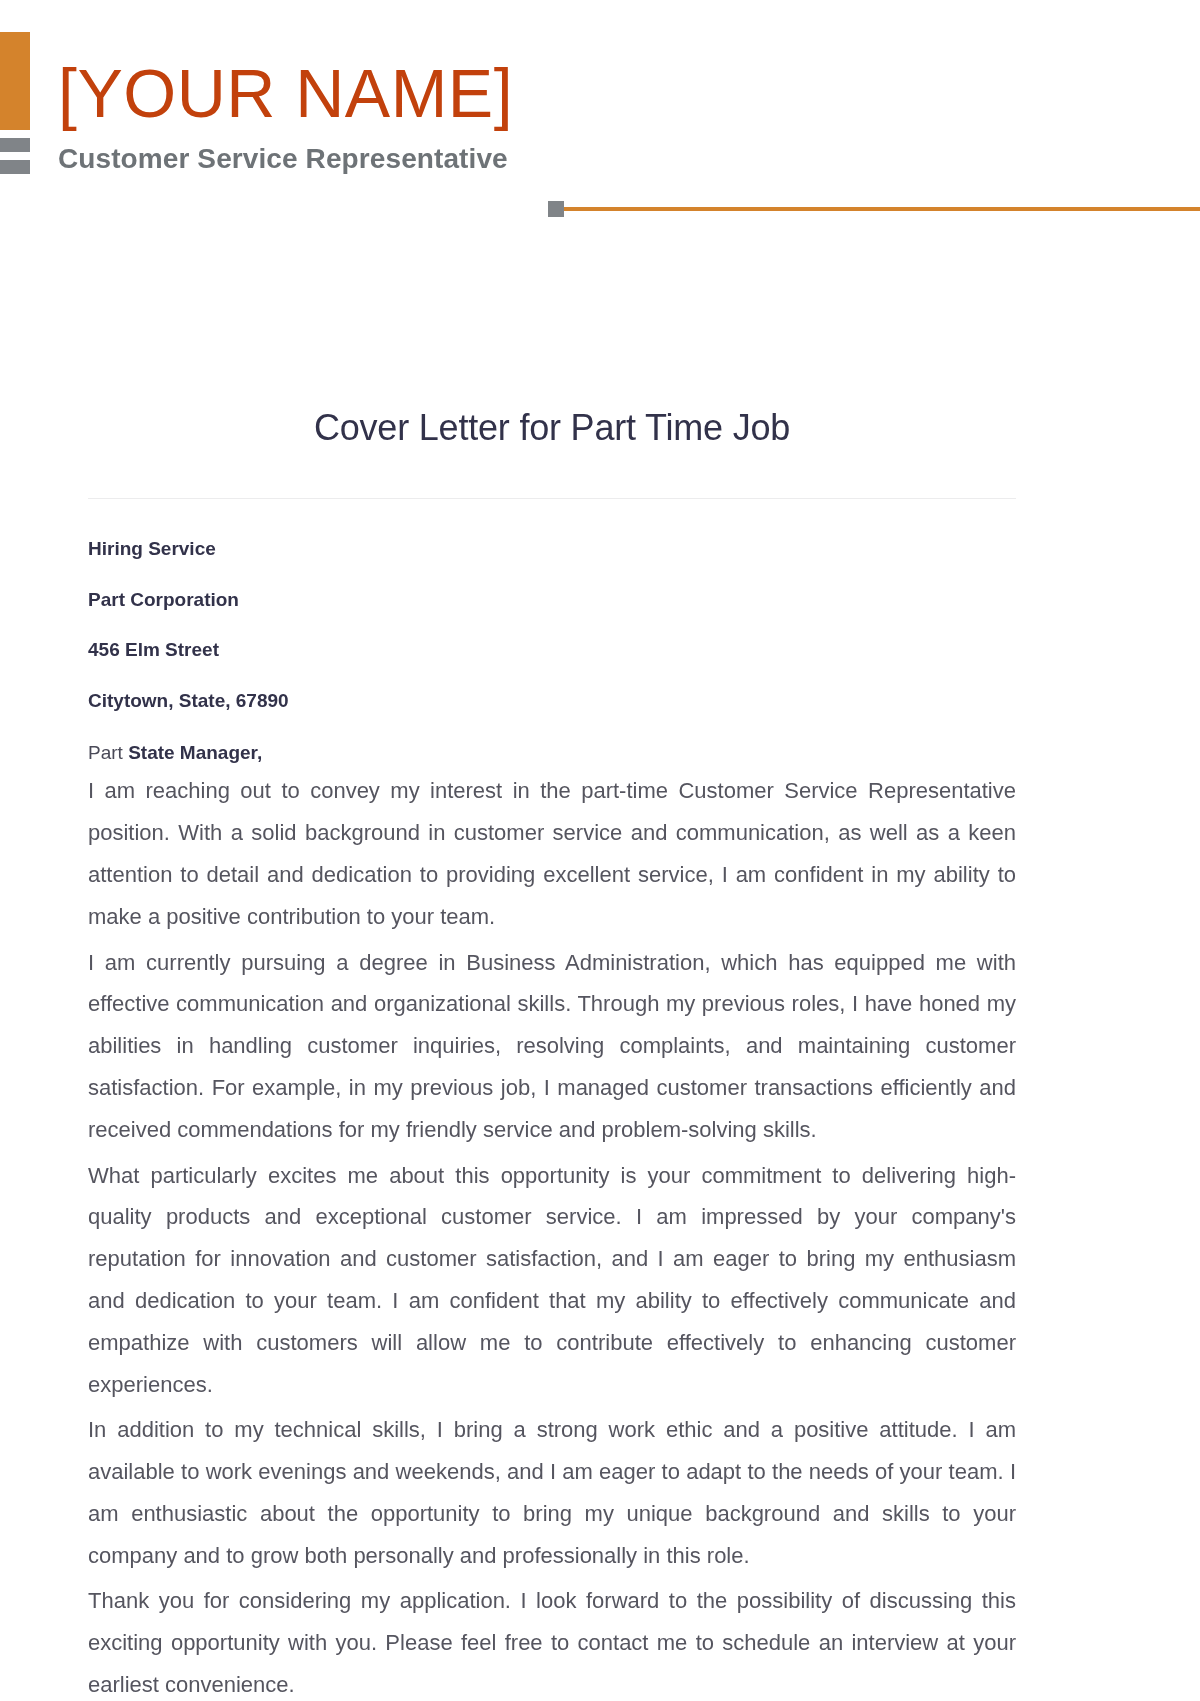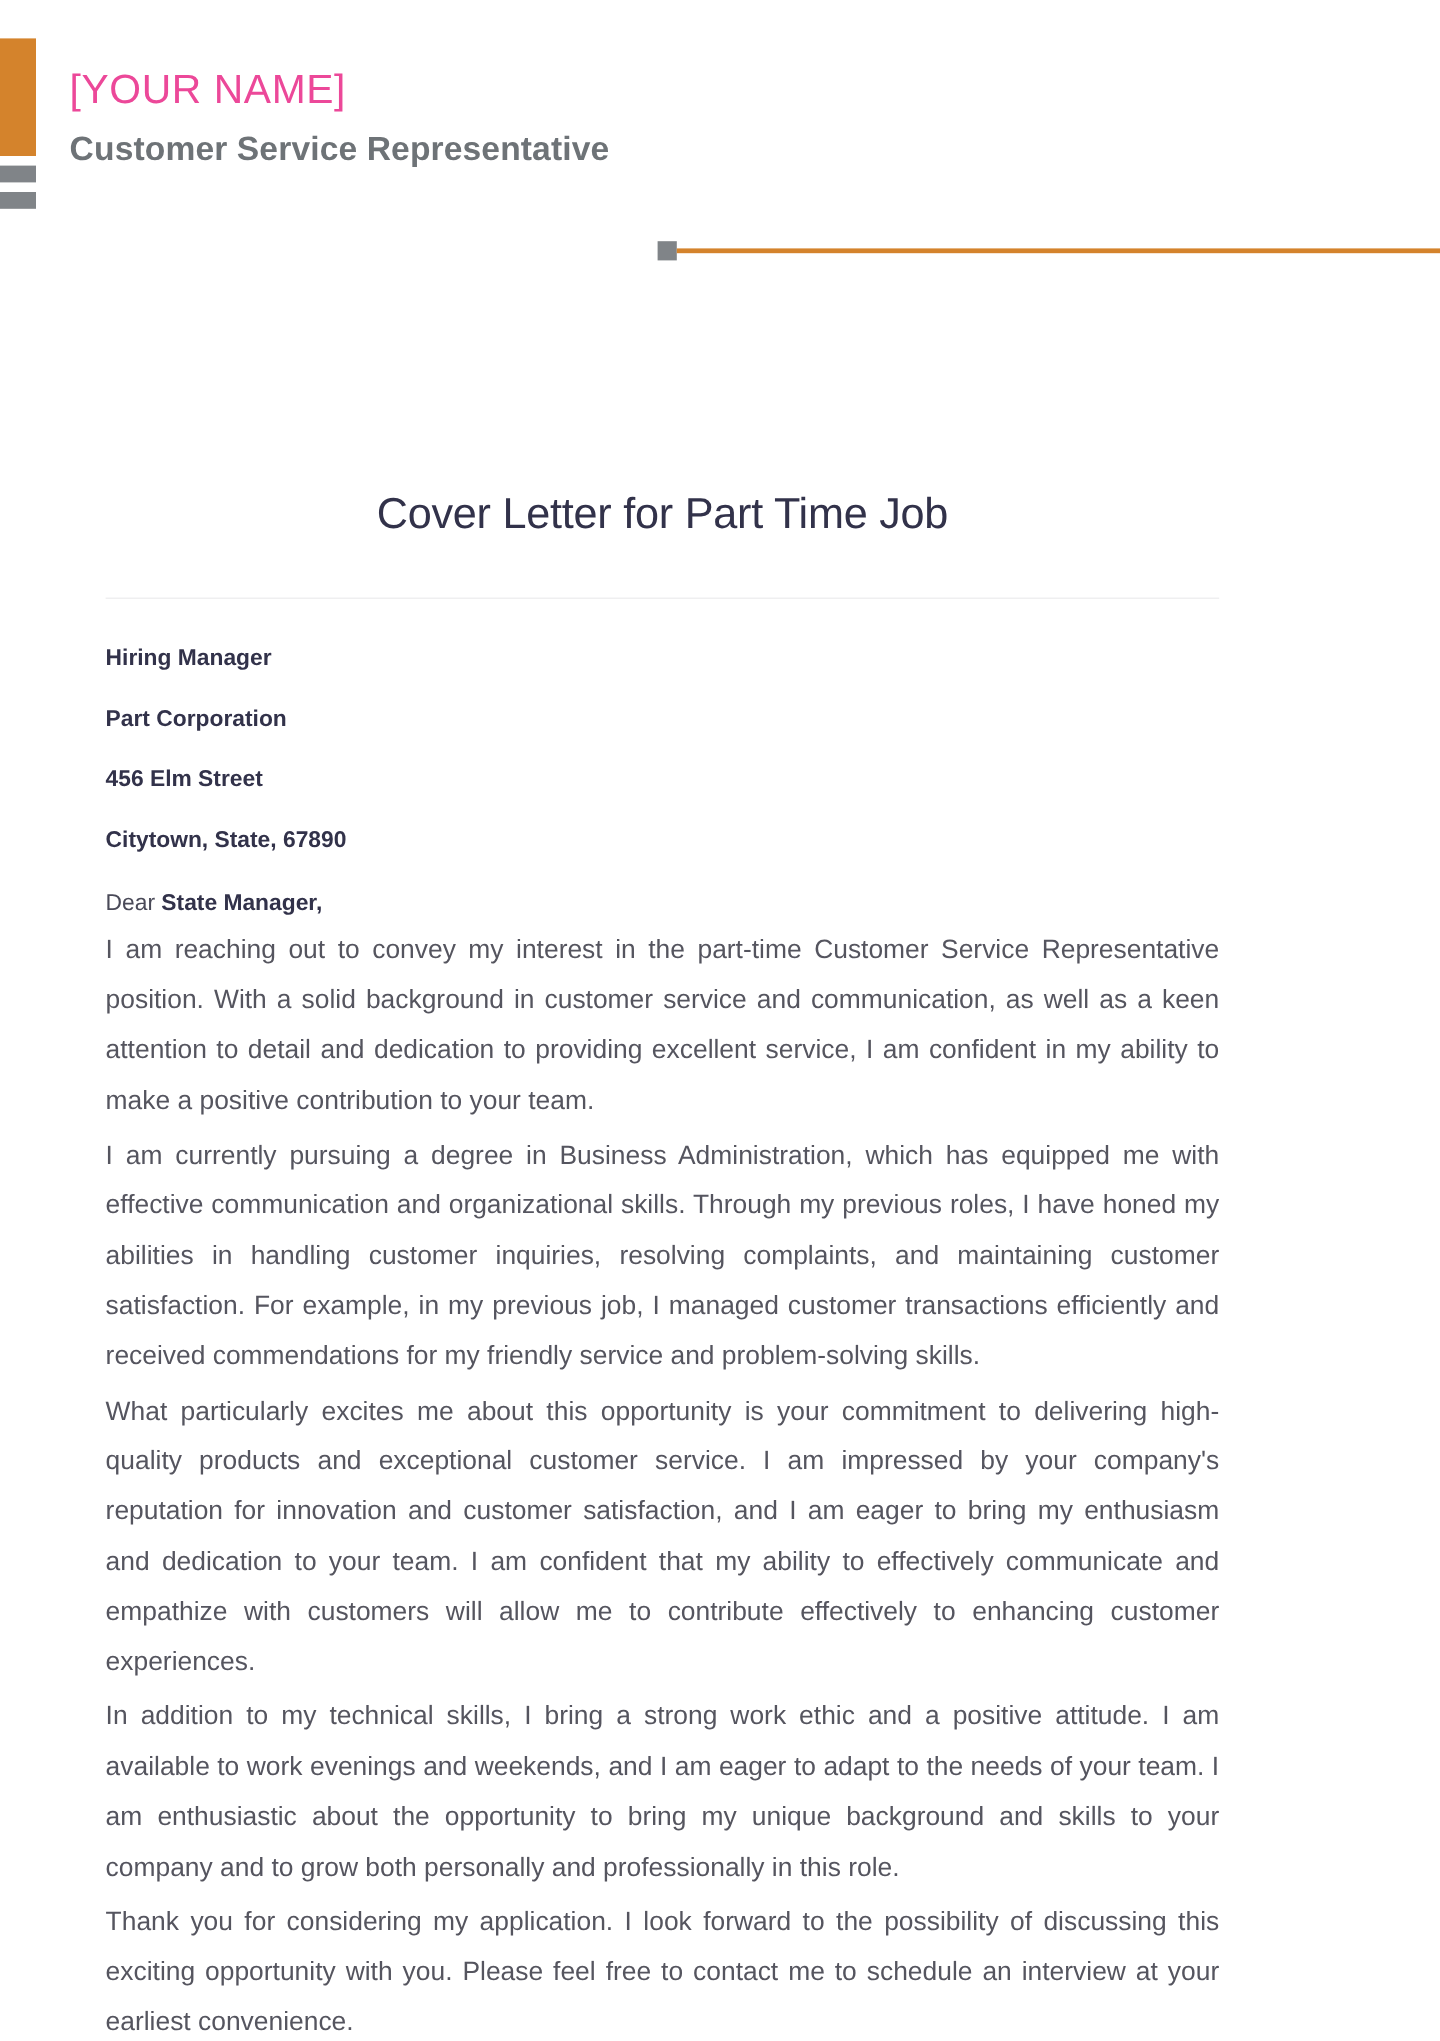--- a/index.html
+++ b/index.html
@@ -43,24 +43,24 @@
     width: 30px;
     height: 14px;
     background: #808488;
   }
   .name-block {
     position: absolute;
     left: 58px;
     top: 58px;
   }
   .your-name {
-    font-size: 34px;
+    font-size: 68px;
     line-height: 1.05;
     font-weight: 400;
-    color: #ec4899;
+    color: #c2410c;
     letter-spacing: 0.5px;
     white-space: nowrap;
   }
   .job-title {
     margin-top: 14px;
     font-size: 28px;
     font-weight: 700;
     color: #6e7377;
     letter-spacing: 0.1px;
     white-space: nowrap;
@@ -167,27 +167,27 @@
   </div>
 </div>
 
 <div class="doc">
 
   <div class="doc-title">Cover Letter for Part Time Job</div>
 
   <div class="divider"></div>
 
   <div class="recipient">
-    <div class="recipient-line">Hiring Manager</div>
+    <div class="recipient-line">Hiring Service</div>
     <div class="recipient-line">Part Corporation</div>
     <div class="recipient-line">456 Elm Street</div>
     <div class="recipient-line">Citytown, State, 67890</div>
   </div>
 
-  <div class="salutation"><span>Dear </span><b>State Manager,</b></div>
+  <div class="salutation"><span>Part </span><b>State Manager,</b></div>
 
   <p class="para">I am reaching out to convey my interest in the part-time Customer Service Representative position. With a solid background in customer service and communication, as well as a keen attention to detail and dedication to providing excellent service, I am confident in my ability to make a positive contribution to your team.</p>
   <p class="para">I am currently pursuing a degree in Business Administration, which has equipped me with effective communication and organizational skills. Through my previous roles, I have honed my abilities in handling customer inquiries, resolving complaints, and maintaining customer satisfaction. For example, in my previous job, I managed customer transactions efficiently and received commendations for my friendly service and problem-solving skills.</p>
   <p class="para">What particularly excites me about this opportunity is your commitment to delivering high-quality products and exceptional customer service. I am impressed by your company's reputation for innovation and customer satisfaction, and I am eager to bring my enthusiasm and dedication to your team. I am confident that my ability to effectively communicate and empathize with customers will allow me to contribute effectively to enhancing customer experiences.</p>
   <p class="para">In addition to my technical skills, I bring a strong work ethic and a positive attitude. I am available to work evenings and weekends, and I am eager to adapt to the needs of your team. I am enthusiastic about the opportunity to bring my unique background and skills to your company and to grow both personally and professionally in this role.</p>
   <p class="para">Thank you for considering my application. I look forward to the possibility of discussing this exciting opportunity with you. Please feel free to contact me to schedule an interview at your earliest convenience.</p>
 
   <div class="closing">Sincerely,</div>
 
 </div>

